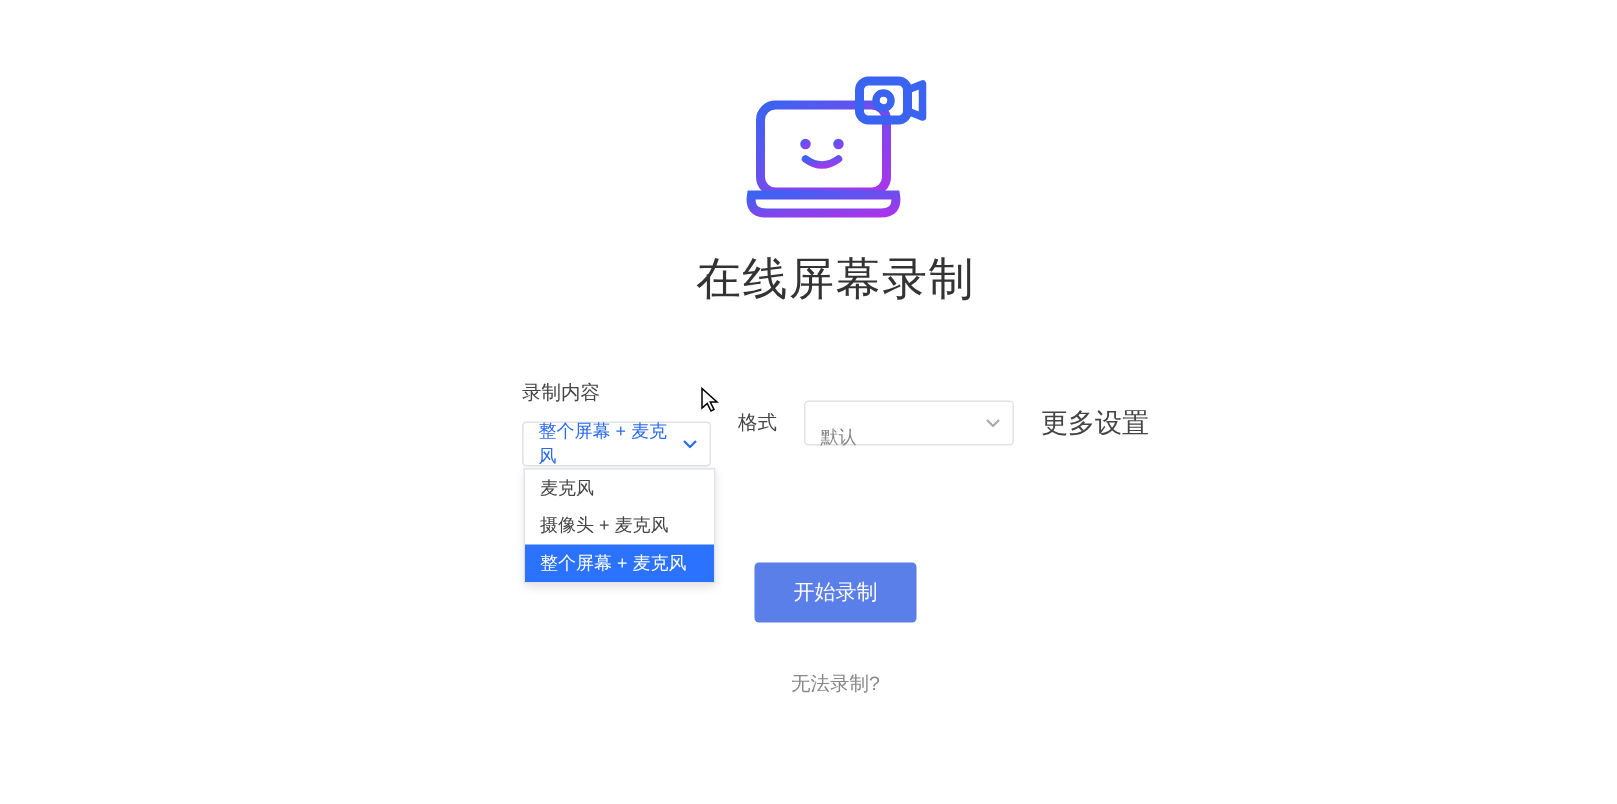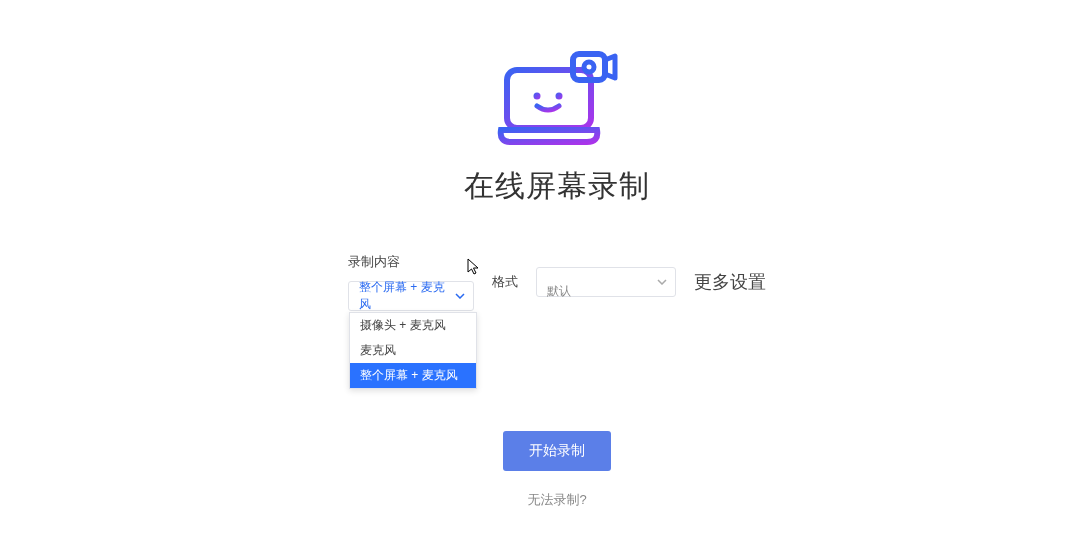--- a/index.html
+++ b/index.html
@@ -90,35 +90,35 @@
   padding: 4px 10px;
   color: #444;
   cursor: pointer;
 }
 .dropdown-item.selected {
   background: #2a72ff;
   color: #fff;
 }
 .content-group { position: relative; display: flex; align-items: flex-start; gap: 10px; flex-direction: column; }
 .start-btn {
-  margin-top: 120px;
+  margin-top: 64px;
   width: 108px;
   height: 40px;
   background: #5b7fe8;
   color: #fff;
   font-size: 14px;
   border: none;
   border-radius: 3px;
   cursor: pointer;
   display: flex;
   align-items: center;
   justify-content: center;
 }
 .help-link {
-  margin-top: 20px;
+  margin-top: 32px;
   font-size: 13px;
   color: #888;
   cursor: pointer;
 }
 .cursor {
   position: absolute;
   width: 14px;
   height: 18px;
   pointer-events: none;
 }
@@ -159,22 +159,22 @@
 
       <div class="select-box select-content">
         <span class="select-text">整个屏幕 + 麦克风</span>
         <span class="chevron">
           <svg width="10" height="6" viewBox="0 0 10 6">
               <path d="M1 1 L5 5 L9 1" fill="none" stroke="#2a6af1" stroke-width="1.5"></path>
             </svg>
         </span>
 
         <div class="dropdown" id="dd">
+            <div class="dropdown-item">麦克风</div>
             <div class="dropdown-item">摄像头 + 麦克风</div>
-            <div class="dropdown-item">麦克风</div>
             <div class="dropdown-item selected">整个屏幕 + 麦克风</div>
           </div>
       </div>
     </div>
 
     <span class="ctrl-label">格式</span>
 
     <div class="select-box select-format">
       <span class="select-text">默认</span>
       <span class="chevron">

